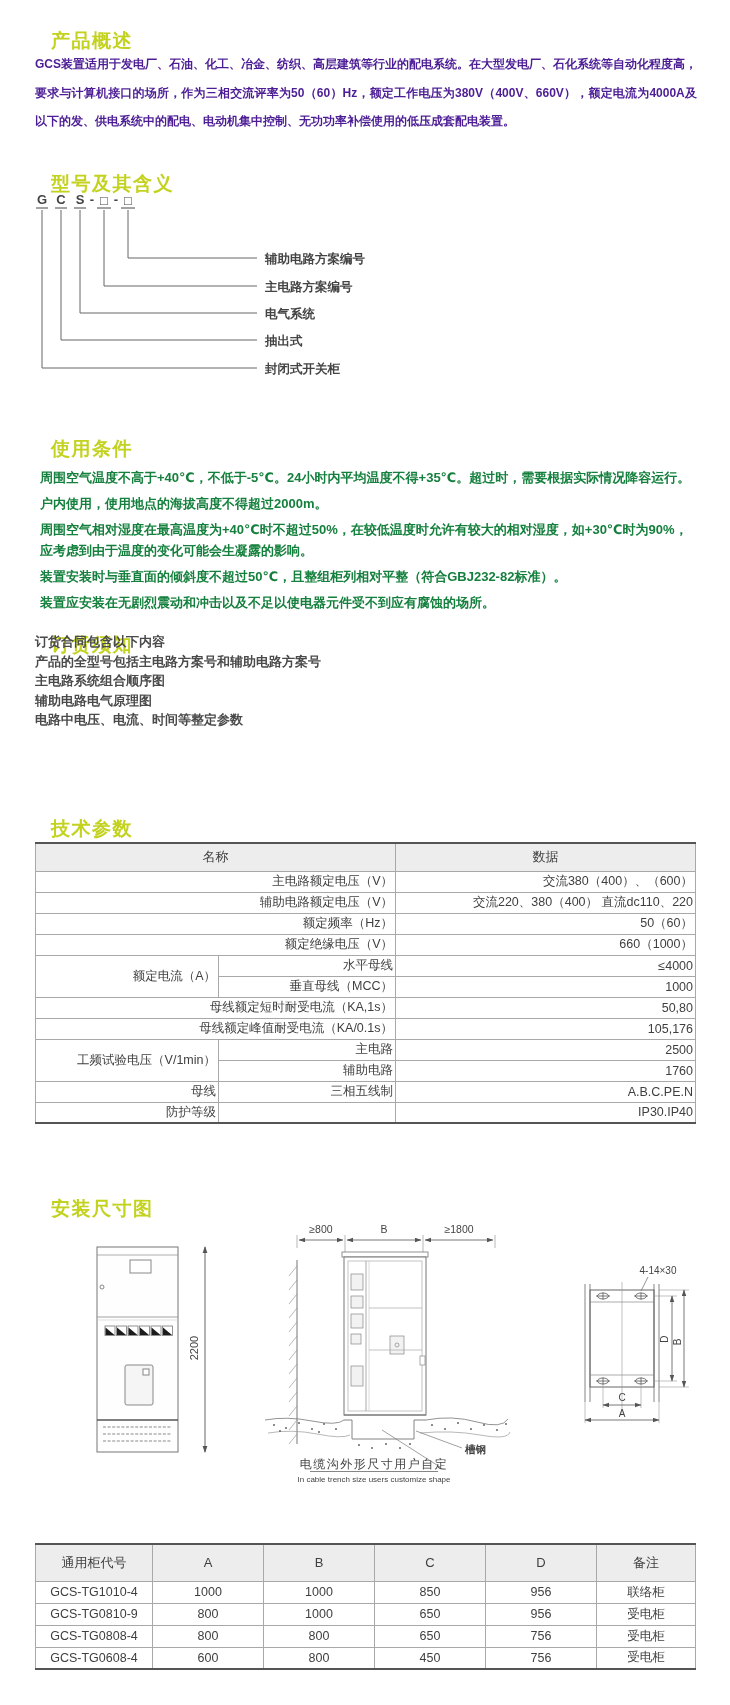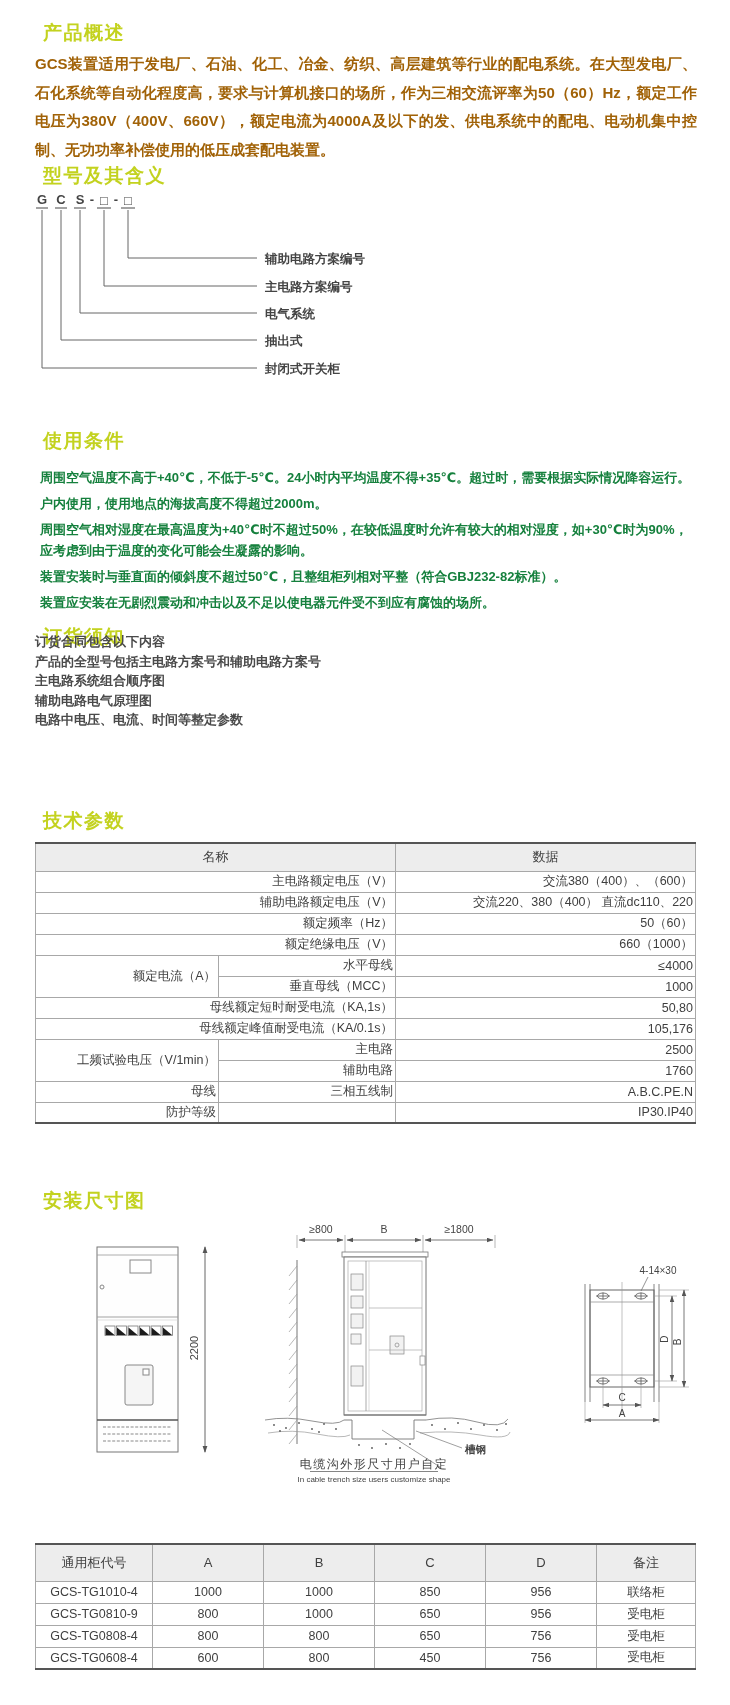--- a/index.html
+++ b/index.html
@@ -2,26 +2,26 @@
 <html><head>
 <meta charset="utf-8">
 <style>
   * { box-sizing: border-box; }
   html,body { margin:0; padding:0; background:#fff; }
   .page {
     position:relative; width:730px; height:1705px; background:#ffffff;
     font-family:"Liberation Sans","DejaVu Sans",sans-serif; color:#3f3f3f; overflow:hidden;
   }
   .sec-title {
-    position:absolute; left:35px; margin:8px;
+    position:absolute; left:35px; margin:16px;
     color:#c3d21f; font-size:19px; font-weight:bold; letter-spacing:1.5px;
   }
   .body-text {
     position:absolute; left:35px; width:662px;
-    font-size:15px; line-height:28.5px; font-weight:bold; color:#a16207;
+    font-size:12px; line-height:28.5px; font-weight:bold; color:#4c1d95;
     text-align:justify; margin:0;
   }
   .cond { position:absolute; left:35px; width:664px; }
   .cond p { margin:5px; font-size:13px; line-height:21px; font-weight:bold; color:#15803d; }
   .cond p.gap { margin-top:5px; }
   .olist { position:absolute; left:35px; width:600px; }
   .olist div { font-size:13px; line-height:19.5px; font-weight:bold; color:#4a4a4a; }
   table.tbl {
     position:absolute; left:35px; width:660px;
     border-collapse:collapse; table-layout:fixed;

